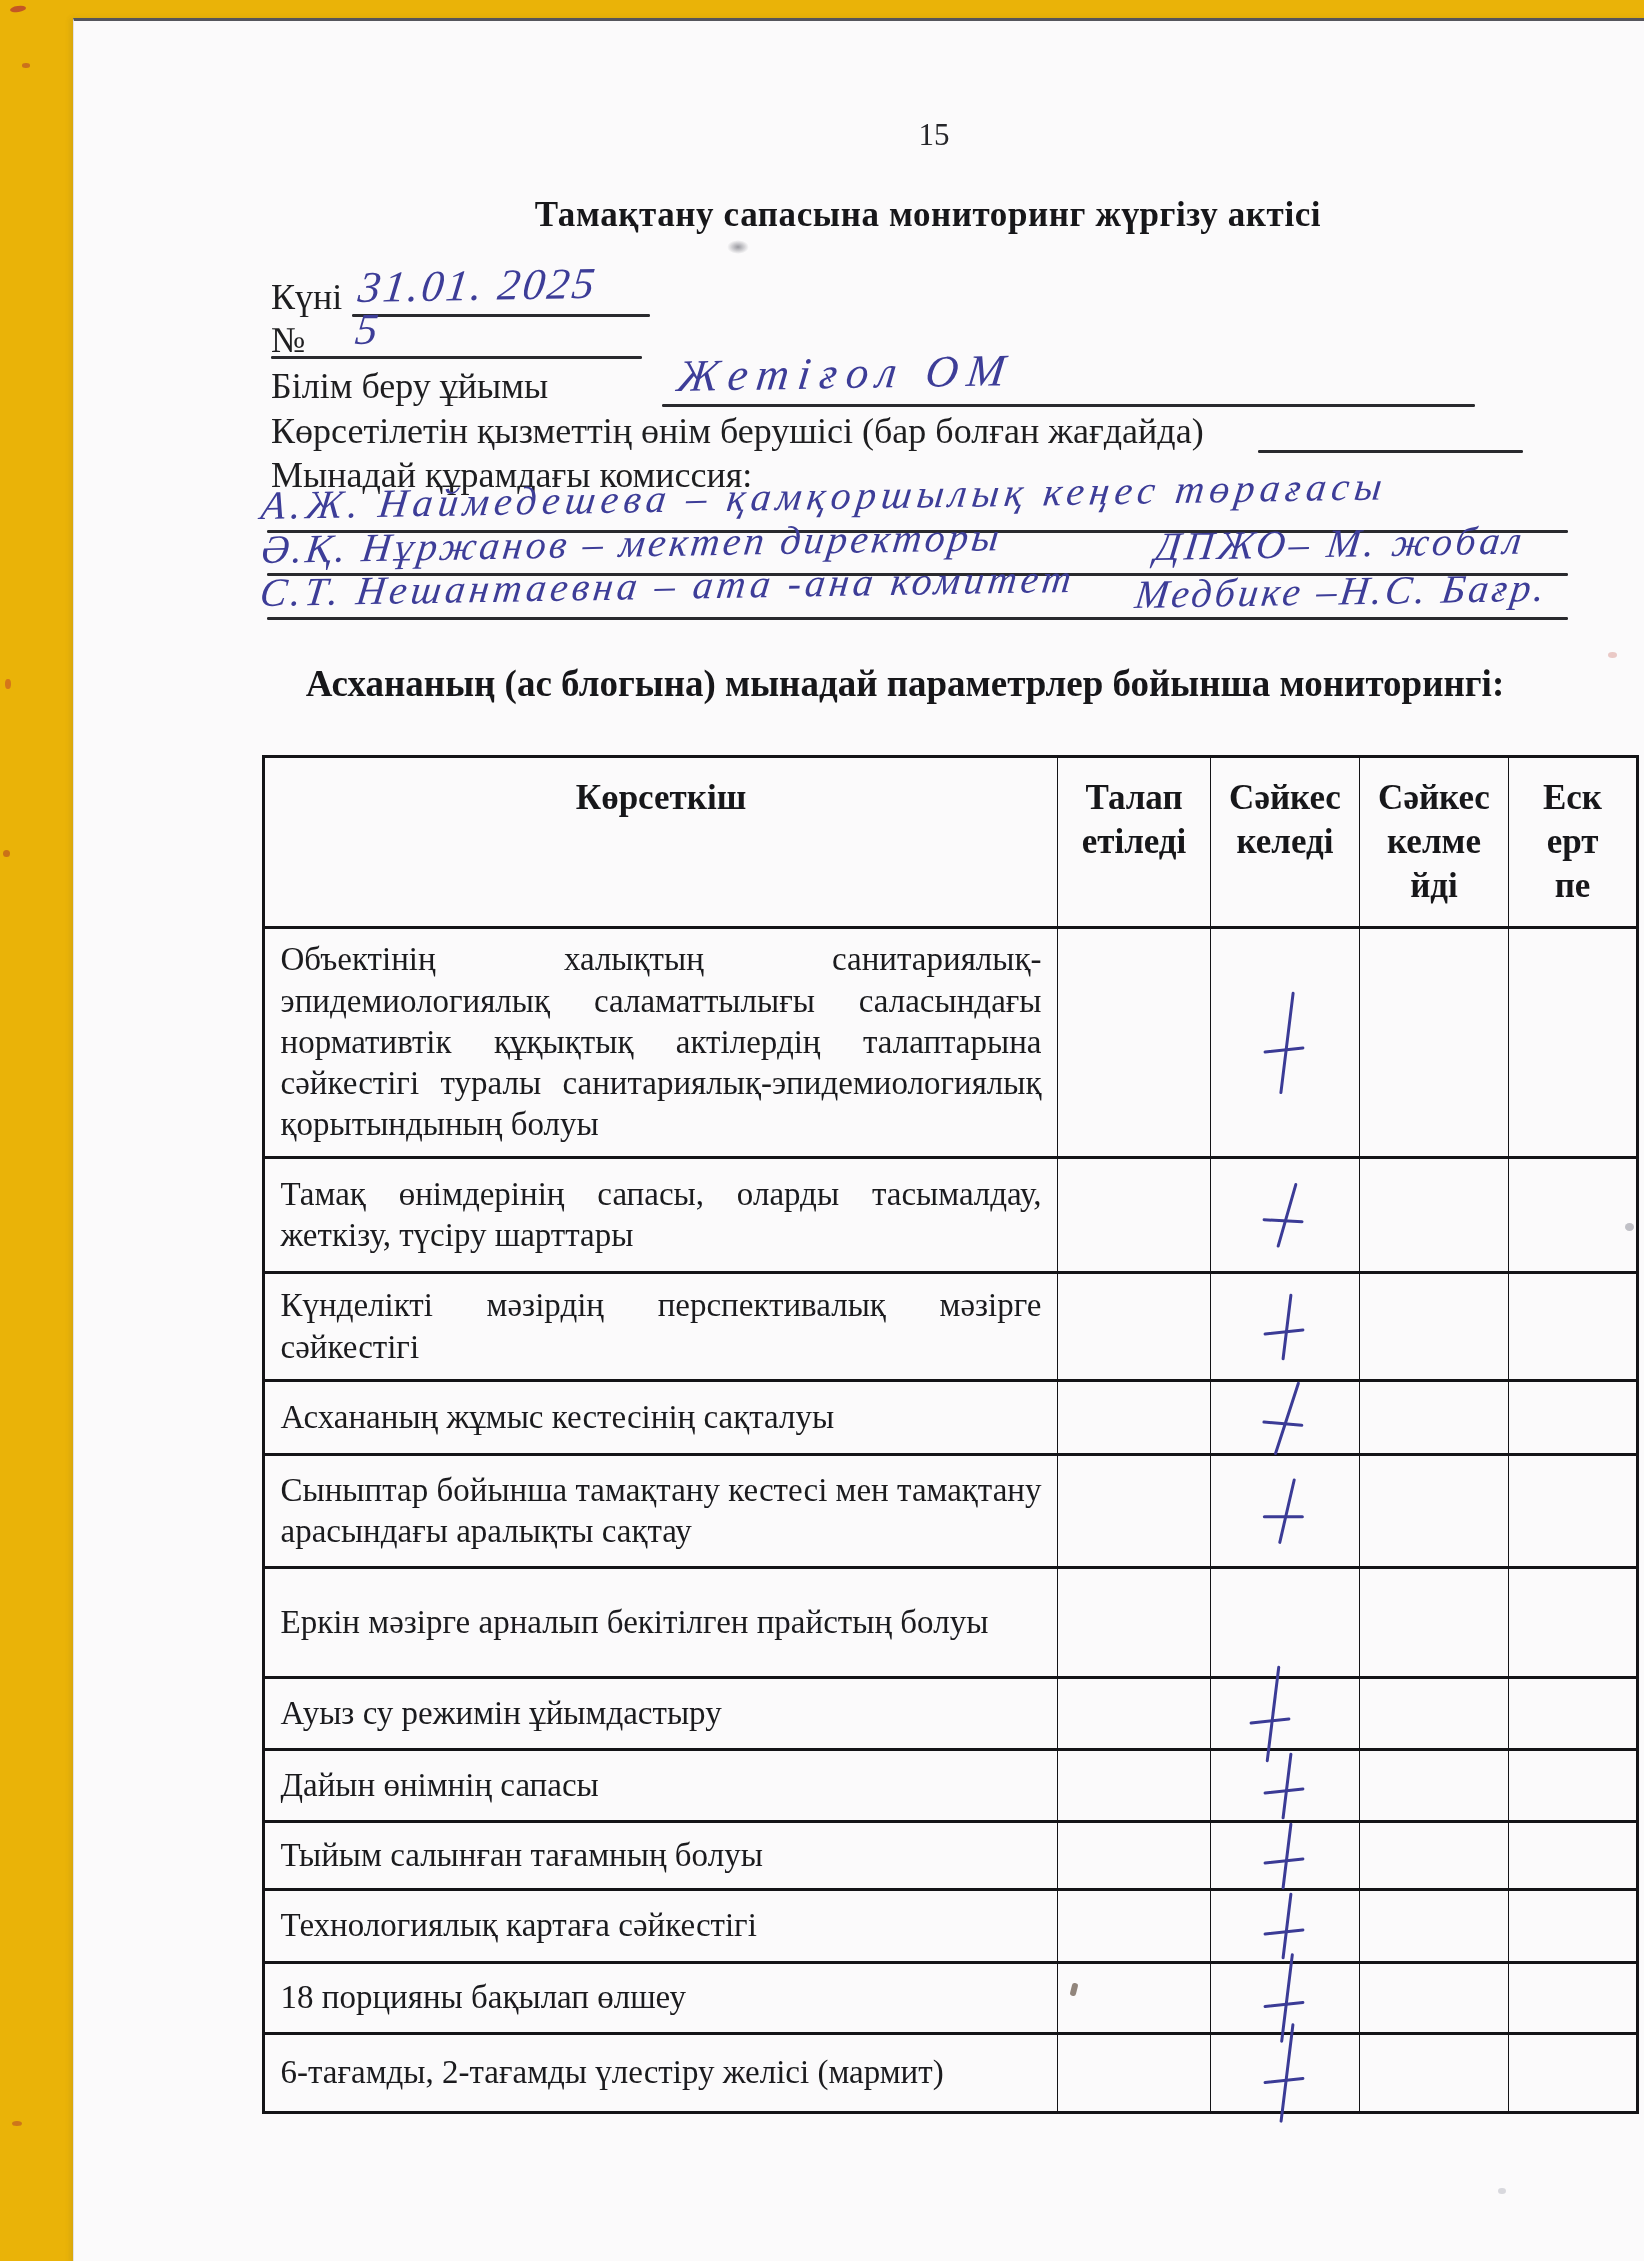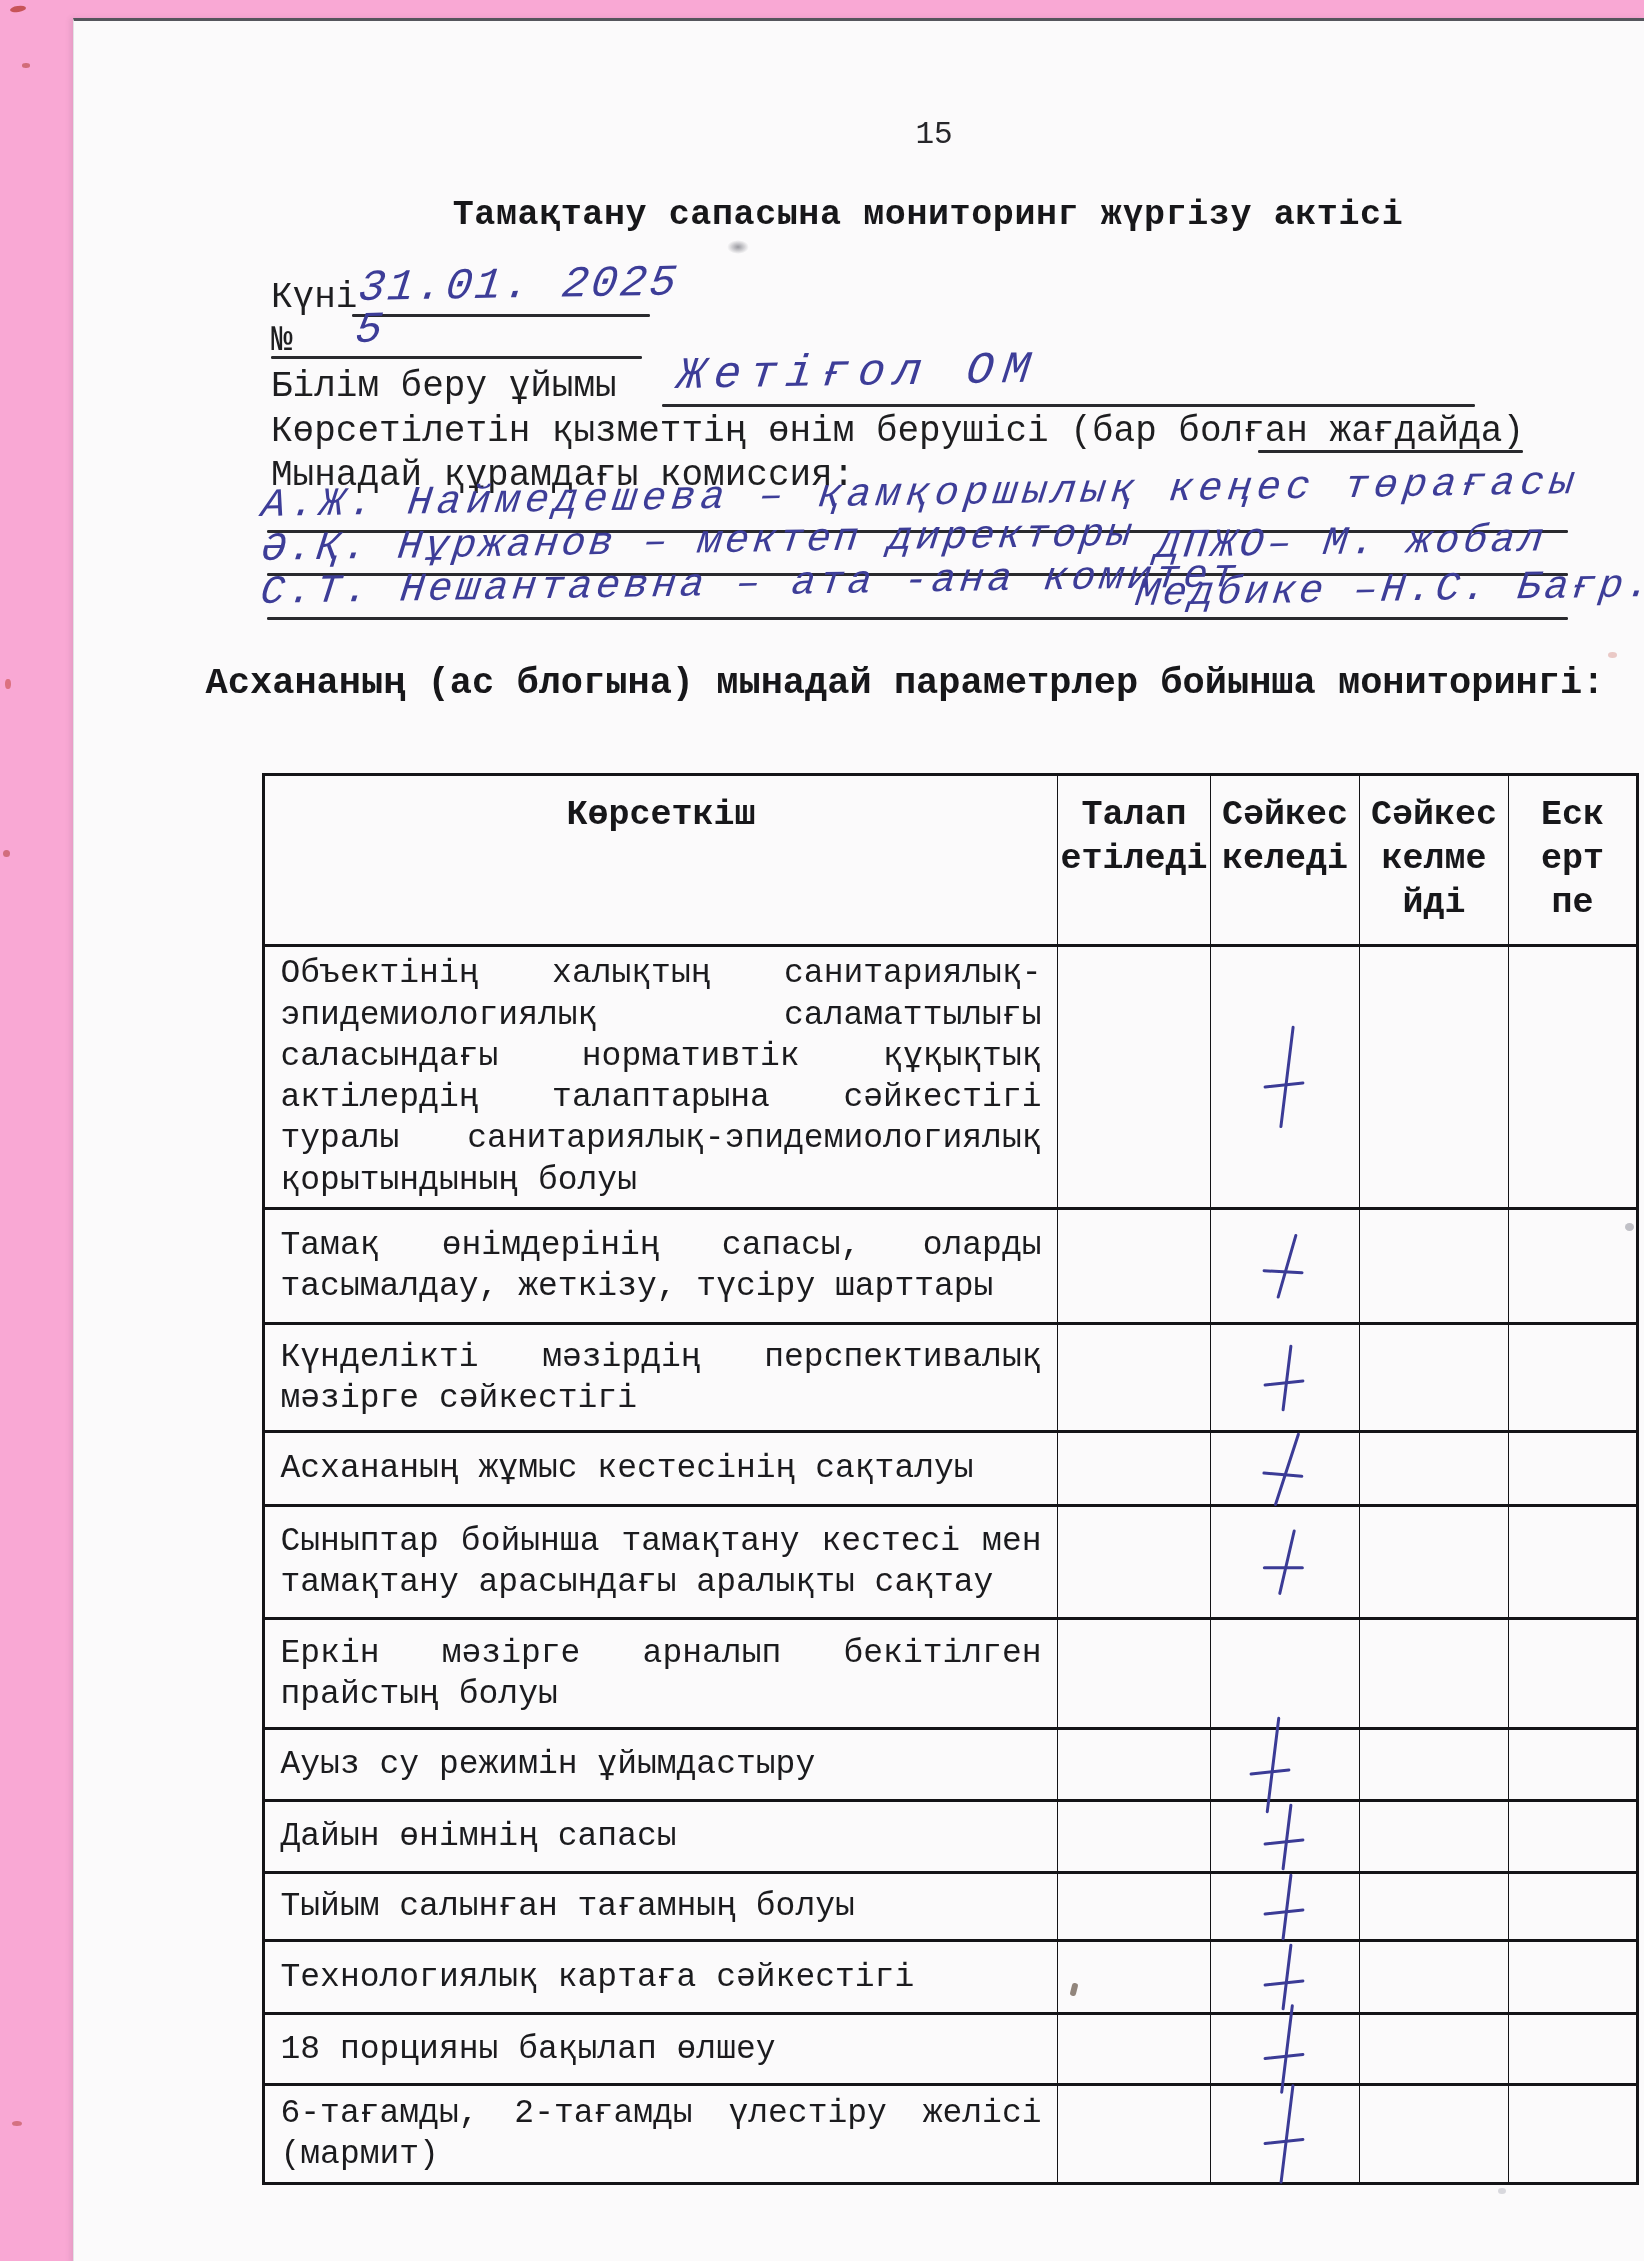--- a/index.html
+++ b/index.html
@@ -1,17 +1,17 @@
 <!DOCTYPE html>
 <html style="font-size:10.3px"><head>
 <meta charset="utf-8">
 <style>
   html,body{margin:0;padding:0;background:#ffffff;}
-  .page{position:relative;width:1644px;height:2261px;background:#f9a8d4;overflow:hidden;
-        font-family:Liberation Mono, monospace;color:#1e1e20;}
+  .page{position:relative;width:1644px;height:2261px;background:#eab308;overflow:hidden;
+        font-family:Liberation Serif, serif;color:#1e1e20;}
   .paper{position:absolute;left:73px;top:18px;width:1571px;height:2243px;
          background:#fbfafb;border-top:3.2px solid #55555c;border-left:0.6px solid #e3e1e5;
          box-shadow:-2.6px 0 5.2px rgba(60,60,70,.10);}
   .pagenum{position:absolute;left:889px;top:117px;width:90px;text-align:center;
            font-size:31px;color:#26262a;}
   .title{position:absolute;left:213px;top:195px;width:1430px;text-align:center;
          font-size:35px;font-weight:bold;letter-spacing:0.6px;color:#17171a;}
   .subtitle{position:absolute;left:180px;top:662px;width:1450px;text-align:center;
             font-size:37px;font-weight:bold;color:#17171a;}
   .plabel{position:absolute;font-size:36px;line-height:1.1;white-space:nowrap;color:#1e1e20;}
@@ -20,21 +20,21 @@
       transform:skewX(-8deg) rotate(-1deg);transform-origin:left bottom;}
   .hw-date{left:356px;top:266px;font-size:44px;letter-spacing:2.6px;}
   .hw-num{left:353px;top:308px;font-size:44px;}
   .hw-org{left:675px;top:354px;font-size:45px;letter-spacing:9px;}
   .hw-c{font-size:40px;}
   .hw-c1{left:259px;top:486px;letter-spacing:5.2px;}
   .hw-c2{left:259px;top:530px;letter-spacing:3.2px;}
   .hw-c2r{left:1153px;top:527px;letter-spacing:3.9px;}
   .hw-c3{left:258px;top:573px;letter-spacing:3.9px;}
   .hw-c3r{left:1133px;top:575px;letter-spacing:3.2px;}
-  table.mon{position:absolute;left:262px;top:773px;width:1375px;border-collapse:collapse;
+  table.mon{position:absolute;left:262px;top:755px;width:1375px;border-collapse:collapse;
             table-layout:fixed;background:transparent;border-radius:26px;}
   table.mon,table.mon th,table.mon td{border:1.9px solid #141417;}
   table.mon{border-width:3.9px;}
   table.mon th,table.mon td{border-top-width:3.2px;border-bottom-width:3.2px;}
   table.mon th{font-size:35px;font-weight:bold;vertical-align:top;text-align:center;
                padding-top:18px;line-height:1.25;white-space:pre-line;color:#17171a;}
   thead tr{height:171px;}
   td.c-label{font-size:33px;line-height:1.25;text-align:justify;vertical-align:middle;
              padding:6.4px 15.5px;color:#1b1b1e;}
   td.c-val{position:relative;vertical-align:middle;}

